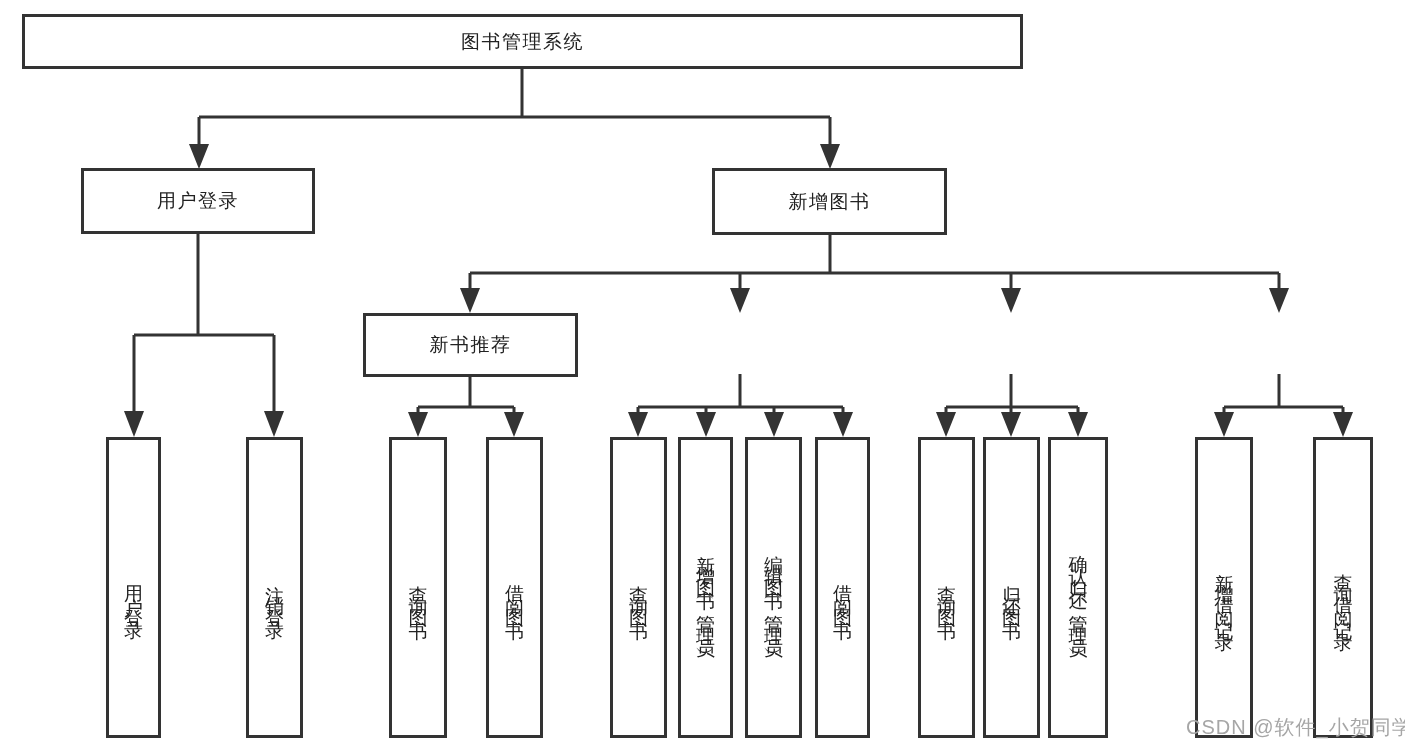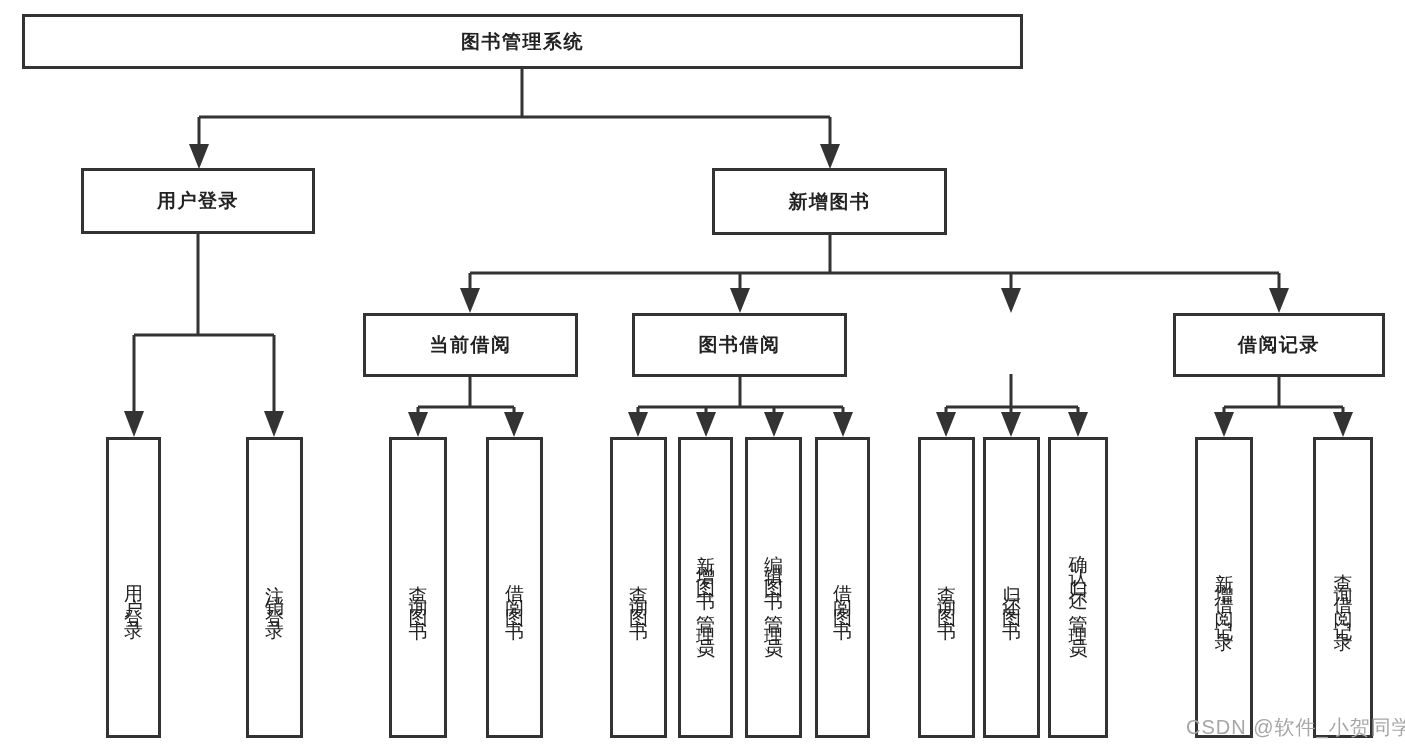--- a/index.html
+++ b/index.html
@@ -12,21 +12,21 @@
   body{font-family:"Liberation Sans","DejaVu Sans",sans-serif;}
   .canvas{
     position:relative;width:1405px;height:747px;background:var(--bg);overflow:hidden;
   }
   svg.connectors{position:absolute;left:0;top:0;z-index:1;}
   svg.connectors .ln{fill:none;stroke:var(--line);stroke-width:3;}
   svg.connectors .ah{fill:var(--line);stroke:none;}
   .hbox{
     position:absolute;box-sizing:border-box;background:#fff;border:3px solid var(--line);
     display:flex;align-items:center;justify-content:center;
-    font-size:19px;letter-spacing:1.5px;color:var(--text);z-index:2;white-space:nowrap;font-weight:bold;
+    font-size:19px;letter-spacing:1.5px;color:var(--text);z-index:2;white-space:nowrap;
   }
   .vbox{
     position:absolute;box-sizing:border-box;background:#fff;border:3px solid var(--line);
     display:flex;align-items:center;justify-content:center;
     color:var(--text);z-index:2;top:437px;height:301px;
   }
   .vtext{
     writing-mode:vertical-rl;text-orientation:mixed;
     font-size:19px;line-height:1.05;letter-spacing:12px;margin-bottom:-12px;
   }
@@ -95,27 +95,21 @@
   </div>
 
   <div class="hbox" style="left:81px;top:168px;width:234px;height:66px">
     <span>用户登录</span>
   </div>
   <div class="hbox" style="left:712px;top:168px;width:235px;height:67px">
     <span>新增图书</span>
   </div>
 
   <div class="hbox" style="left:363px;top:313px;width:215px;height:64px">
-    <span>当前借阅</span>
-  </div>
-  <div class="hbox" style="left:632px;top:313px;width:215px;height:64px">
-    <span>图书借阅</span>
-  </div>
-  <div class="hbox" style="left:1173px;top:313px;width:212px;height:64px">
-    <span>借阅记录</span>
+    <span>新书推荐</span>
   </div>
 
   <div class="vbox" style="left:106px;width:55px">
     <span class="vtext">用户登录</span>
   </div>
   <div class="vbox" style="left:246px;width:57px">
     <span class="vtext">注销登录</span>
   </div>
   <div class="vbox" style="left:389px;width:58px">
     <span class="vtext">查询图书</span>

